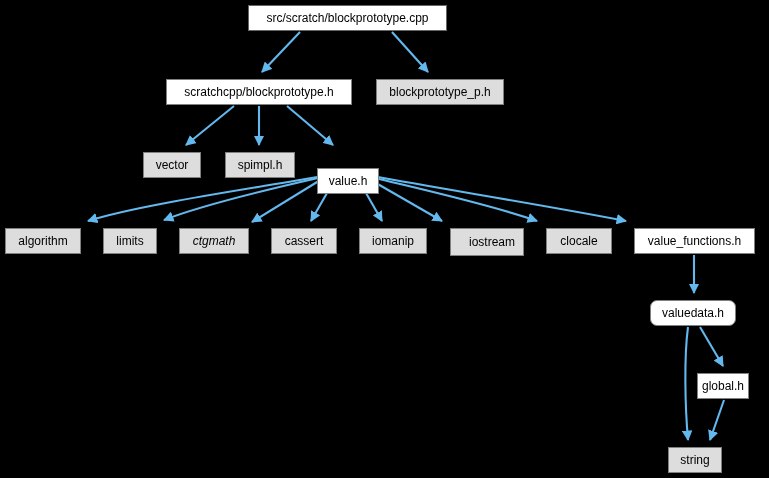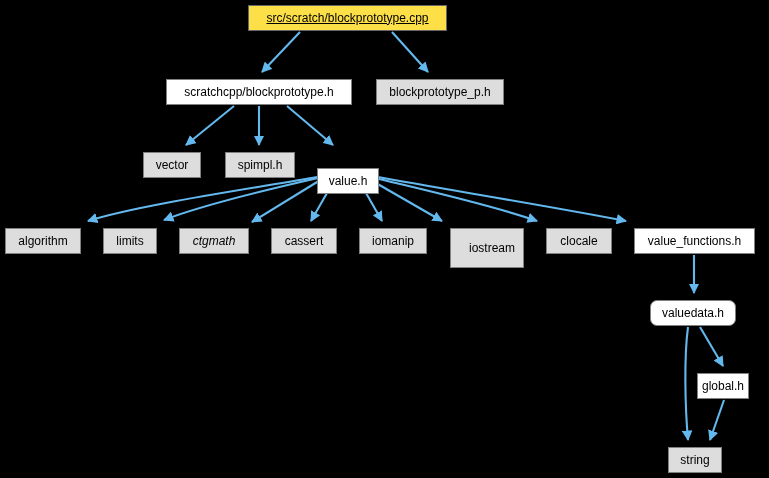--- a/index.html
+++ b/index.html
@@ -38,23 +38,22 @@
   }
   .node.fill-light {
     background: #dddddd;
     border-color: #808080;
   }
   .node.fill-white {
     background: #ffffff;
     border-color: #808080;
   }
   .node.fill-root {
-    background: #fde047;
+    background: #ffffff;
     border-color: #666666;
-    text-decoration: underline;
   }
   .node-label {
     display: block;
     padding: 0 7px;
   }
 </style>
 </head>
 <body>
 
 <div id="graph">
@@ -129,21 +128,21 @@
   </div>
   <div class="node fill-light" style="left: 179px; top: 228px; width: 70px; height: 26px; font-style: italic;">
     <span class="node-label">ctgmath</span>
   </div>
   <div class="node fill-light" style="left: 271px; top: 228px; width: 66px; height: 26px;">
     <span class="node-label">cassert</span>
   </div>
   <div class="node fill-light" style="left: 359px; top: 228px; width: 68px; height: 26px;">
     <span class="node-label">iomanip</span>
   </div>
-  <div class="node fill-light" style="left: 450px; top: 228px; width: 74px; height: 40px; padding-left: 10px;">
+  <div class="node fill-light" style="left: 450px; top: 228px; width: 74px; height: 28px; padding-left: 10px;">
     <span class="node-label">iostream</span>
   </div>
   <div class="node fill-light" style="left: 546px; top: 228px; width: 66px; height: 26px;">
     <span class="node-label">clocale</span>
   </div>
   <div class="node fill-white" style="left: 634px; top: 228px; width: 121px; height: 26px;">
     <span class="node-label">value_functions.h</span>
   </div>
   <div class="node fill-white" style="left: 650px; top: 300px; width: 86px; height: 26px; border-radius: 7px;">
     <span class="node-label">valuedata.h</span>

